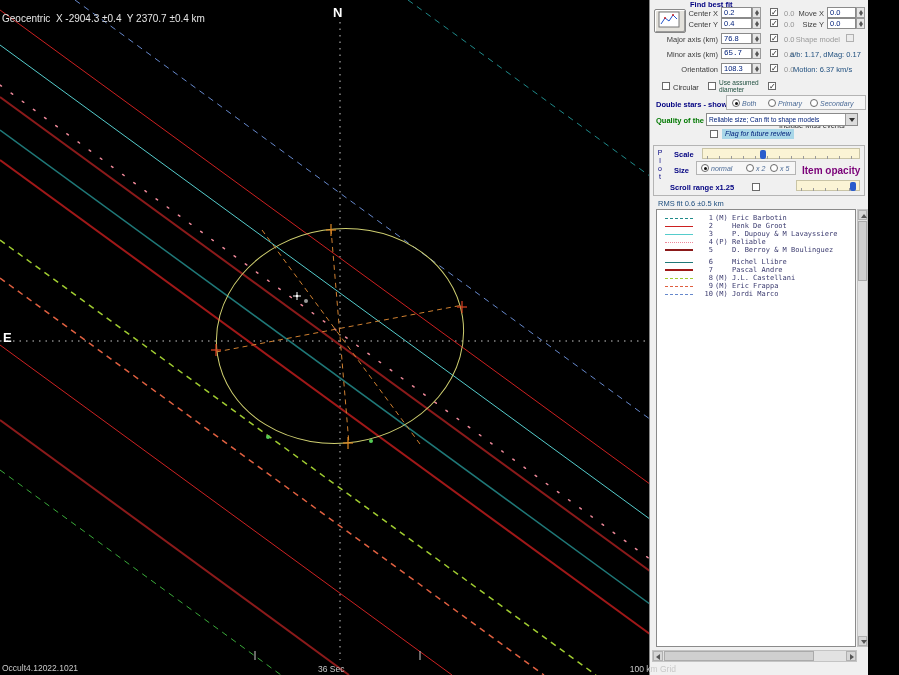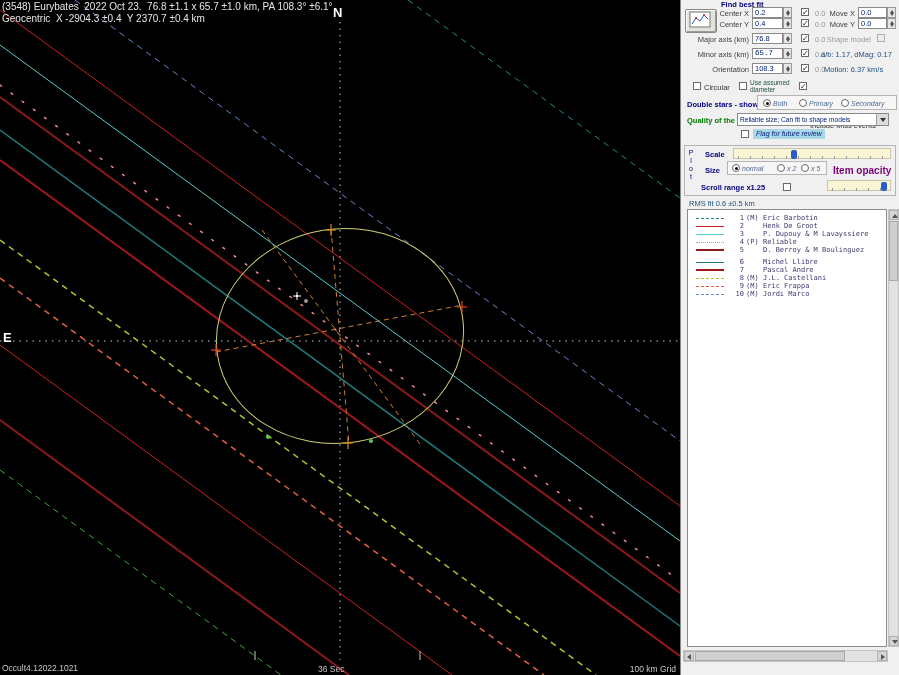--- a/index.html
+++ b/index.html
@@ -9,21 +9,21 @@
   #plot{position:absolute;left:0;top:0;width:681px;height:675px;background:#000;}
   #plot-svg{position:absolute;left:0;top:0;}
   .ptitle{position:absolute;left:2px;color:#e6e6e6;font-size:10px;white-space:pre;z-index:5;}
   #ptitle1{top:1px;} #ptitle2{top:13px;}
   .compass{position:absolute;color:#ffffff;font-size:13px;font-weight:bold;z-index:5;}
   #north{left:333px;top:5px;} #east{left:3px;top:330px;}
   .status{position:absolute;color:#c9c9c9;font-size:8.5px;z-index:5;}
   #sver{left:2px;top:663px;} #ssec{left:318px;top:664px;} #sgrid{left:608px;top:664px;width:68px;text-align:right;}
 
   
-  #panel{position:absolute;left:680px;top:0;width:219px;height:675px;background:#f0f0f0;border-left:1px solid #888;box-sizing:border-box;font-size:7.5px;color:#333;padding-left:28px;}
+  #panel{position:absolute;left:649px;top:0;width:219px;height:675px;background:#f0f0f0;border-left:1px solid #888;box-sizing:border-box;font-size:7.5px;color:#333;padding-left:28px;}
   .abs{position:absolute;}
   .flabel{position:absolute;text-align:right;color:#3c3c3c;}
   .bluehead{position:absolute;color:#000080;font-weight:bold;font-size:7.5px;}
   .val{position:absolute;height:11px;background:#fff;border:1px solid #8a8a8a;color:#00207a;font-size:7.5px;line-height:9px;padding:0 2px;box-sizing:border-box;}
   .spin{position:absolute;width:9px;height:11px;border:1px solid #9a9a9a;background:#e6e6e6;box-sizing:border-box;}
   .spin::before,.spin::after{content:"";position:absolute;left:1.5px;border-left:2.5px solid transparent;border-right:2.5px solid transparent;}
   .spin::before{top:1.5px;border-bottom:3px solid #555;}
   .spin::after{bottom:1.5px;border-top:3px solid #555;}
   .cb{position:absolute;width:8px;height:8px;background:#fff;border:1px solid #6a6a6a;box-sizing:border-box;font-size:8px;line-height:7px;text-align:center;color:#1a1a1a;}
   .cb.on::after{content:"\2713";}
@@ -97,21 +97,20 @@
         <line x1="343" y1="443" x2="353" y2="443" stroke="#dd8822" stroke-width="1.2"></line>
         <circle cx="268" cy="437" r="2" fill="#55cc55"></circle>
         <circle cx="371" cy="441" r="2" fill="#55cc55"></circle>
         <line x1="293" y1="296" x2="301" y2="296" stroke="#ffffff" stroke-width="1"></line>
         <line x1="297" y1="292" x2="297" y2="300" stroke="#ffffff" stroke-width="1"></line>
         <circle cx="297" cy="296" r="1.2" fill="#ffffff"></circle>
         <circle cx="306" cy="301" r="2" fill="#999999"></circle>
         <line x1="255" y1="651" x2="255" y2="660" stroke="#cccccc" stroke-width="1"></line>
         <line x1="420" y1="651" x2="420" y2="660" stroke="#cccccc" stroke-width="1"></line>
       </svg>
-    <div class="ptitle" id="ptitle1">(3548) Eurybates  2022 Oct 23.  76.8 ±1.1 x 65.7 ±1.0 km, PA 108.3° ±6.1°</div>
     <div class="ptitle" id="ptitle2">Geocentric  X -2904.3 ±0.4  Y 2370.7 ±0.4 km</div>
     <div class="compass" id="north">N</div>
     <div class="compass" id="east">E</div>
     <div class="status" id="sver">Occult4.12022.1021</div>
     <div class="status" id="ssec">36 Sec</div>
     <div class="status" id="sgrid">100 km Grid</div>
   </div>
 
   <div id="panel">
 
@@ -149,21 +148,21 @@
         <div class="flabel" style="left:4px;top:65px;width:64px;">Orientation</div>
         <div class="val" style="left:71px;top:63px;width:31px;">108.3</div>
         <div class="spin" style="left:102px;top:63px;"></div>
         <div class="cb on" style="left:120px;top:64px;"></div>
         <div class="aftv" style="left:134px;top:65px;">0.0</div>
       </div>
 
     <div class="flabel" style="left:146px;top:9px;width:28px;">Move X</div>
     <div class="val" style="left:177px;top:7px;width:29px;">0.0</div>
     <div class="spin" style="left:206px;top:7px;"></div>
-    <div class="flabel" style="left:146px;top:20px;width:28px;">Move Y</div>
+    <div class="flabel" style="left:146px;top:20px;width:28px;">Size Y</div>
     <div class="val" style="left:177px;top:18px;width:29px;">0.0</div>
     <div class="spin" style="left:206px;top:18px;"></div>
     <div class="flabel" style="left:142px;top:35px;width:48px;color:#9a9a9a;">Shape model</div>
     <div class="cb dis" style="left:196px;top:34px;"></div>
     <div class="navyval" style="left:140px;top:50px;">a/b: 1.17, dMag: 0.17</div>
     <div class="navyval" style="left:143px;top:65px;">Motion: 6.37 km/s</div>
 
     <div class="cb" style="left:12px;top:82px;"></div>
     <div class="abs" style="left:23px;top:83px;">Circular</div>
     <div class="cb" style="left:58px;top:82px;"></div>

